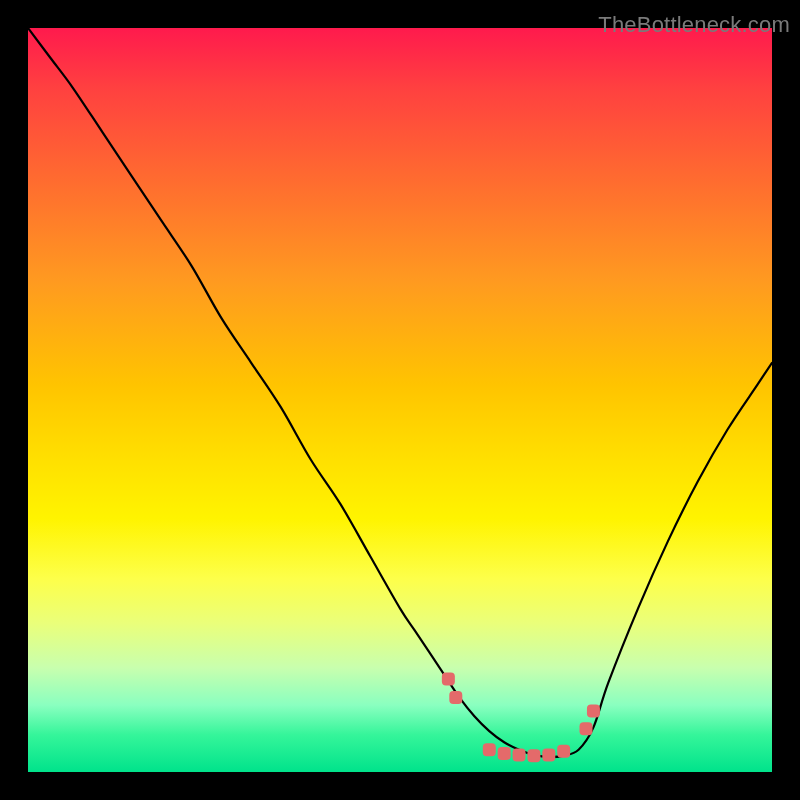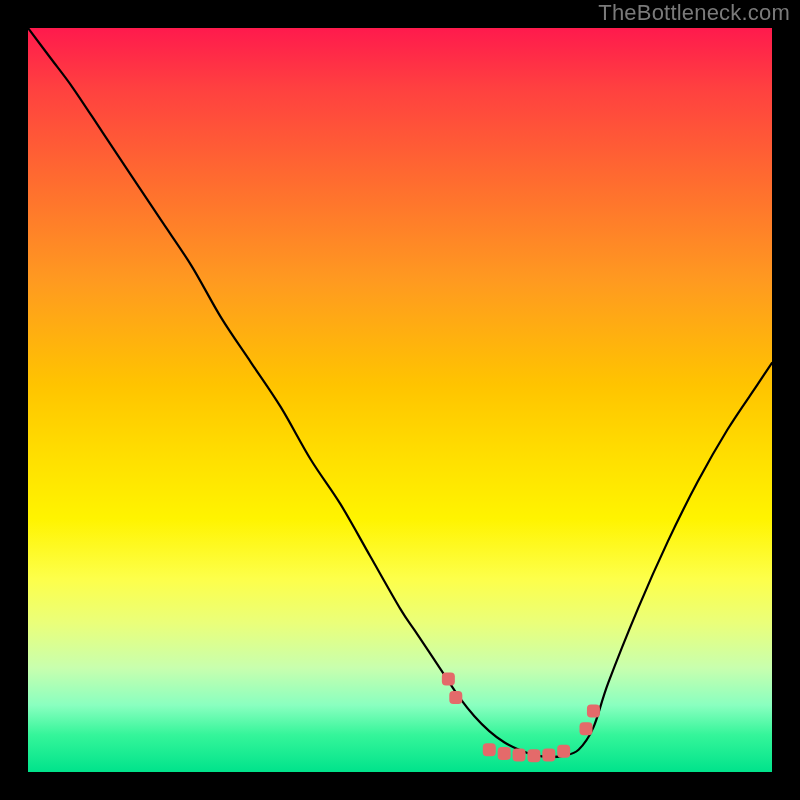--- a/index.html
+++ b/index.html
@@ -44,21 +44,21 @@
   }
   .plot svg {
     position: absolute;
     left: 0;
     top: 0;
     width: 744px;
     height: 744px;
   }
   .watermark {
     position: absolute;
-    top: 0;
+    top: 12px;
     right: 10px;
     color: #7a7a7a;
     font-size: 22px;
     letter-spacing: 0.2px;
     font-weight: 400;
   }
 </style>
 </head>
 <body>
 

